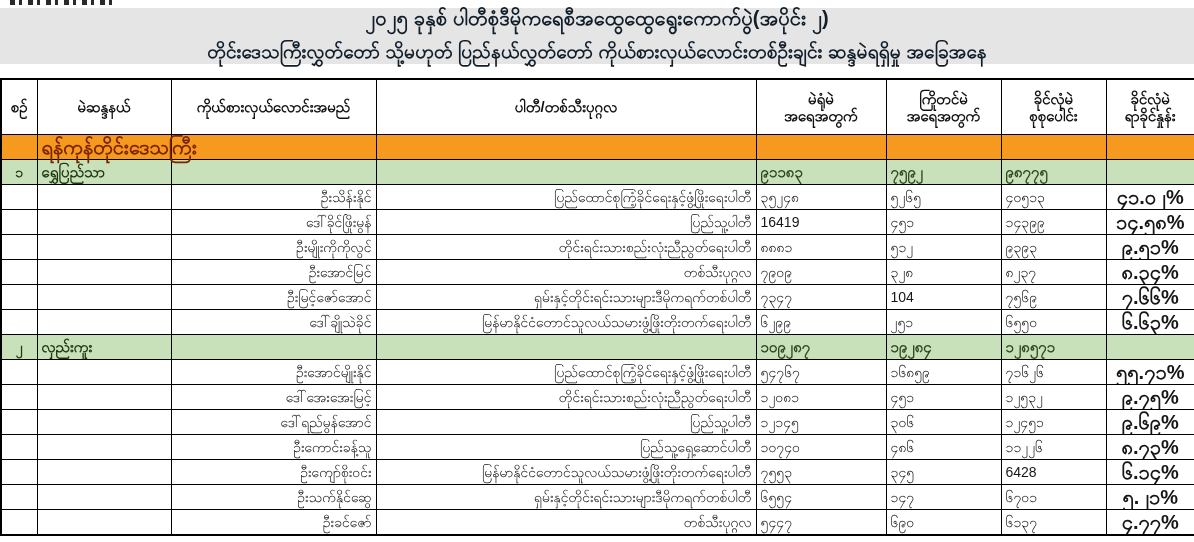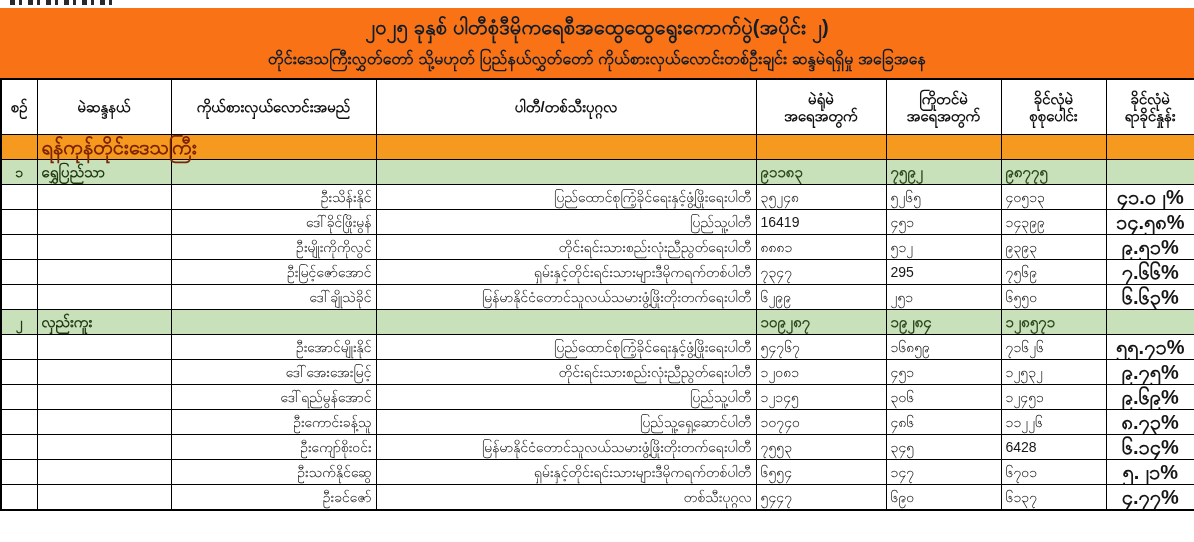--- a/index.html
+++ b/index.html
@@ -4,25 +4,25 @@
 <style>
   html,body{margin:0;padding:0;background:#ffffff;}
   .page{position:relative;width:1194px;height:542px;overflow:hidden;
         font-family:"Liberation Sans", sans-serif;color:#111;}
 
   
   .top-clip{position:absolute;left:10px;top:0;width:108px;height:5px;
     background:repeating-linear-gradient(90deg,#2a2a2a 0 5px,transparent 5px 9px,
                #2a2a2a 9px 12px,transparent 12px 18px);}
 
-  .title-band{position:absolute;left:0;top:8px;width:1194px;height:70px;
-    background:#f97316;display:flex;flex-direction:column;justify-content:center;
+  .title-band{position:absolute;left:0;top:8px;width:1194px;height:56px;
+    background:#e5e5e5;display:flex;flex-direction:column;justify-content:center;
     align-items:center;gap:4px;}
   .title-line1{font-size:20px;font-weight:bold;color:#101d2a;letter-spacing:.2px;}
-  .title-line2{font-size:16px;font-weight:bold;color:#101d2a;letter-spacing:.2px;}
+  .title-line2{font-size:19px;font-weight:bold;color:#101d2a;letter-spacing:.2px;}
 
   table.results{position:absolute;left:0;top:78px;width:1194px;
     border-collapse:collapse;table-layout:fixed;border:2px solid #000;}
   th,td{border:1px solid #000;padding:0 4px;overflow:hidden;white-space:nowrap;
     font-size:14px;line-height:1.15;}
   thead th{height:54px;font-weight:bold;text-align:center;vertical-align:middle;
     background:#ffffff;font-size:15px;}
   thead .h2{display:block;}
   tbody td{height:24px;}
 
@@ -126,24 +126,34 @@
           <td class="c-name">ဦးမျိုးကိုကိုလွင်</td>
           <td class="c-party">တိုင်းရင်းသားစည်းလုံးညီညွတ်ရေးပါတီ</td>
           <td class="c-num">၈၈၈၁</td>
           <td class="c-num">၅၁၂</td>
           <td class="c-num">၉၃၉၃</td>
           <td class="c-pct">၉.၅၁%</td>
         </tr>
         <tr class="row-candidate">
           <td class="c-no"></td>
           <td class="c-const"></td>
+          <td class="c-name">ဦးအောင်မြင်</td>
+          <td class="c-party">တစ်သီးပုဂ္ဂလ</td>
+          <td class="c-num">၇၉၀၉</td>
+          <td class="c-num">၃၂၈</td>
+          <td class="c-num">၈၂၃၇</td>
+          <td class="c-pct">၈.၃၄%</td>
+        </tr>
+        <tr class="row-candidate">
+          <td class="c-no"></td>
+          <td class="c-const"></td>
           <td class="c-name">ဦးမြင့်ဇော်အောင်</td>
           <td class="c-party">ရှမ်းနှင့်တိုင်းရင်းသားများဒီမိုကရက်တစ်ပါတီ</td>
           <td class="c-num">၇၃၄၇</td>
-          <td class="c-num">295</td>
+          <td class="c-num">104</td>
           <td class="c-num">၇၅၆၉</td>
           <td class="c-pct">၇.၆၆%</td>
         </tr>
         <tr class="row-candidate">
           <td class="c-no"></td>
           <td class="c-const"></td>
           <td class="c-name">ဒေါ်ချိုသဲခိုင်</td>
           <td class="c-party">မြန်မာနိုင်ငံတောင်သူလယ်သမားဖွံ့ဖြိုးတိုးတက်ရေးပါတီ</td>
           <td class="c-num">၆၂၉၉</td>
           <td class="c-num">၂၅၁</td>

